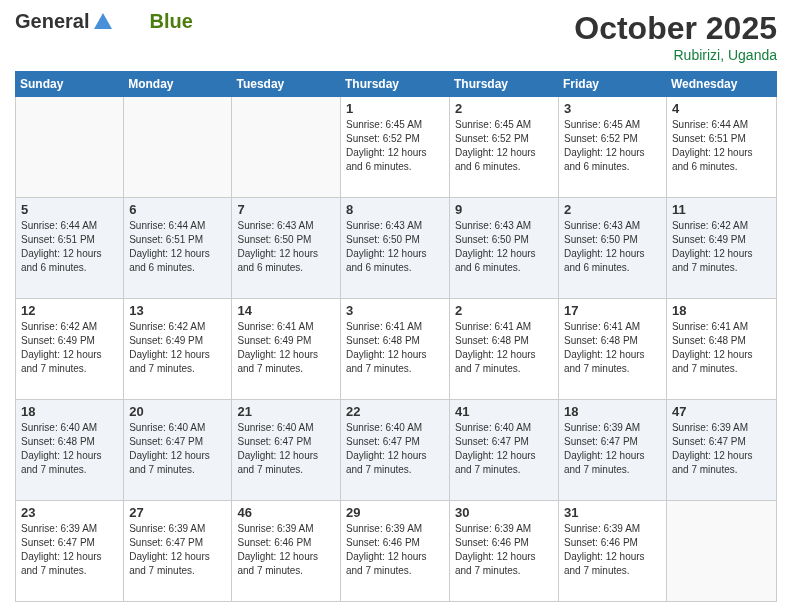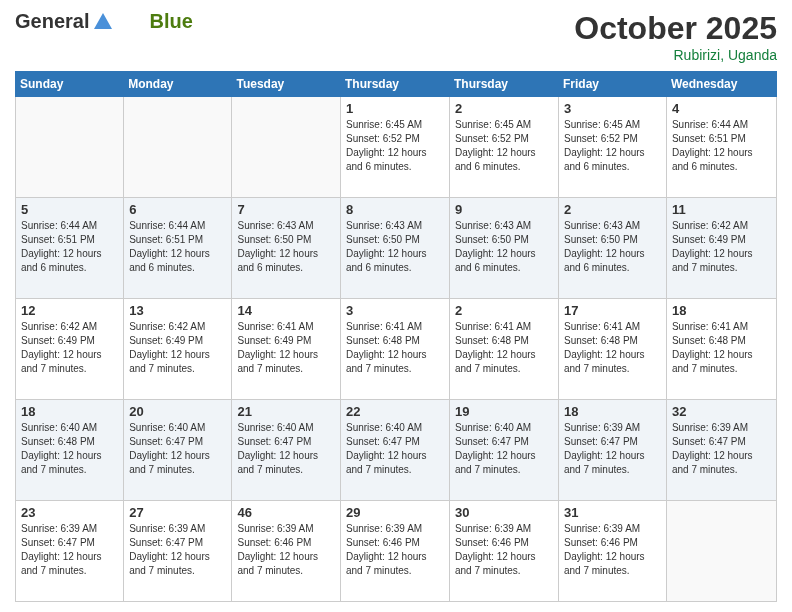--- a/index.html
+++ b/index.html
@@ -279,35 +279,35 @@
 and 7 minutes.</div>
           </td>
           <td>
             <span class="day-number">22</span>
             <div class="day-info">Sunrise: 6:40 AM
 Sunset: 6:47 PM
 Daylight: 12 hours
 and 7 minutes.</div>
           </td>
           <td>
-            <span class="day-number">19</span>
+            <span class="day-number">41</span>
             <div class="day-info">Sunrise: 6:40 AM
 Sunset: 6:47 PM
 Daylight: 12 hours
 and 7 minutes.</div>
           </td>
           <td>
             <span class="day-number">18</span>
             <div class="day-info">Sunrise: 6:39 AM
 Sunset: 6:47 PM
 Daylight: 12 hours
 and 7 minutes.</div>
           </td>
           <td>
-            <span class="day-number">32</span>
+            <span class="day-number">47</span>
             <div class="day-info">Sunrise: 6:39 AM
 Sunset: 6:47 PM
 Daylight: 12 hours
 and 7 minutes.</div>
           </td>
         </tr>
         <tr>
           <td>
             <span class="day-number">23</span>
             <div class="day-info">Sunrise: 6:39 AM

